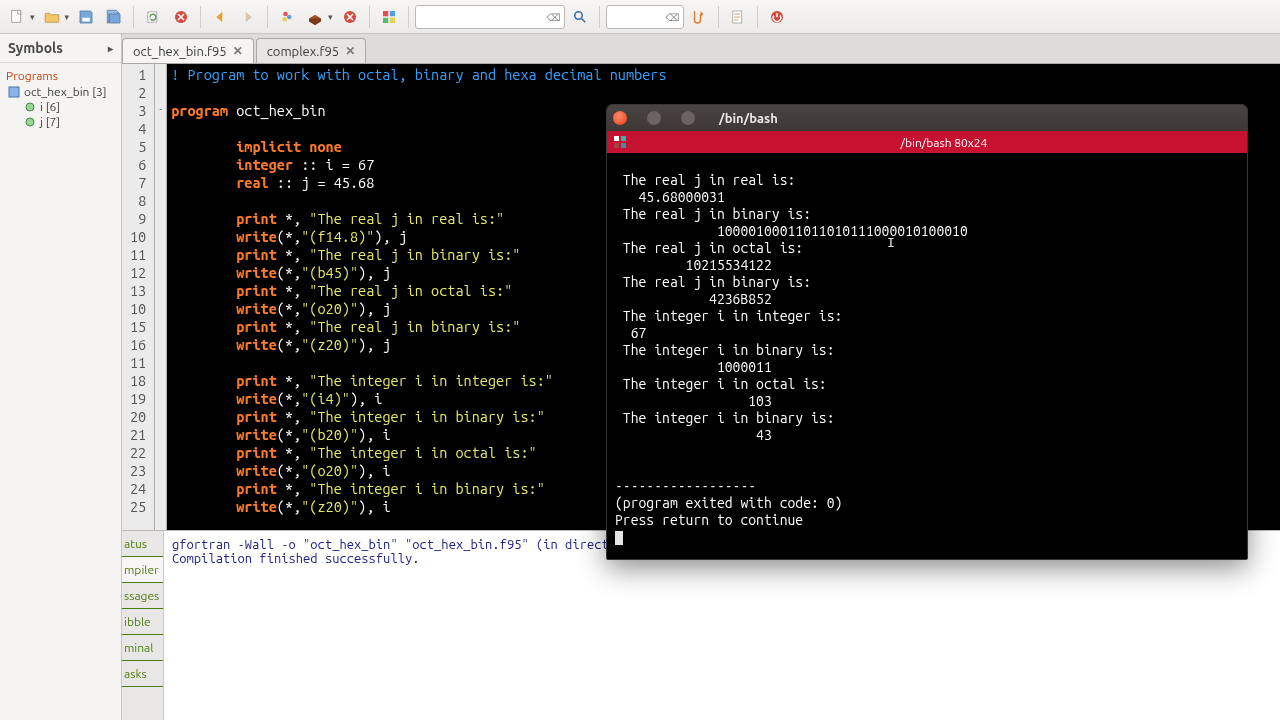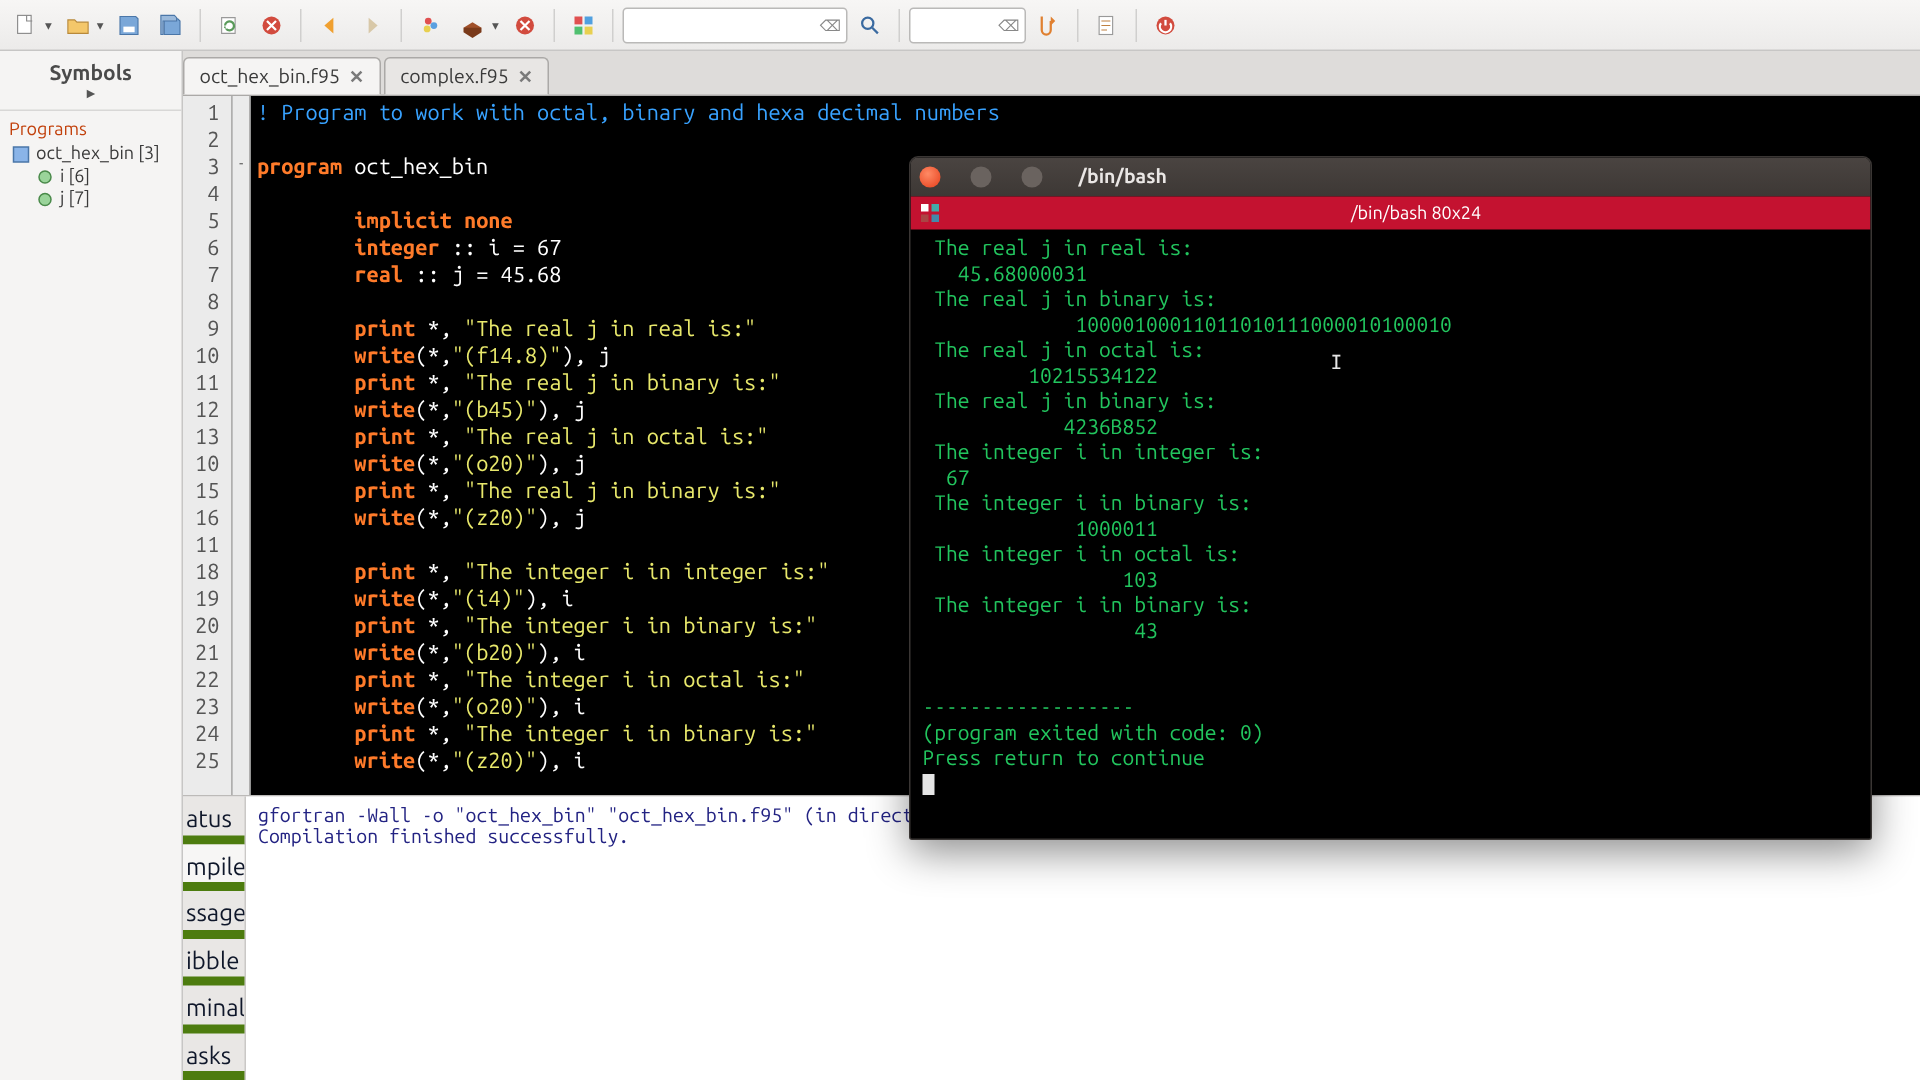--- a/index.html
+++ b/index.html
@@ -12,21 +12,21 @@
   .tb-sep { width:1px; height:22px; background:#d0cfce; margin:0 4px;}
   .tb-input { height:24px; border:1px solid #bab9b8; background:#fff; border-radius:3px; padding:0 20px 0 6px; font-size:12px; position:relative;}
   .tb-input-wrap { position:relative; }
   .tb-clear { position:absolute; right:4px; top:50%; transform:translateY(-50%); font-size:10px; color:#888; }
   .drop-arrow { font-size:9px; color:#555; margin-left:-2px; margin-right:2px; }
 
   
   .main { display:flex; height: calc(100% - 34px); }
 
   .sidebar { width:122px; background:#f5f4f3; border-right:1px solid #c7c6c5; display:flex; flex-direction:column;}
-  .side-head { display:flex; align-items:center; justify-content:space-between; padding:6px 8px; border-bottom:1px solid #d8d7d6; font-weight:bold; color:#4a4a4a; font-size:14px;flex-direction:column;}
+  .side-head { display:flex; align-items:center; justify-content:space-between; padding:6px 8px; border-bottom:1px solid #d8d7d6; font-weight:bold; color:#4a4a4a; font-size:14px;}
   .side-head .tri { font-size:10px; color:#555; }
   .side-section { padding:4px 6px; font-size:12px; color:#3a3a3a; }
   .side-section-title { font-weight:normal; color:#c2410c; padding:2px 0;}
   .tree { padding-left:2px; }
   .tree-row { display:flex; align-items:center; gap:4px; padding:1px 0; font-size:12px;}
   .tree-ic { width:12px; height:12px; display:inline-block;}
   .tree-row.child { padding-left:16px; }
 
   .center-col { flex:1; display:flex; flex-direction:column; min-width:0;}
 
@@ -43,38 +43,38 @@
   .code { flex:1; color:#ddd; padding:2px 0 2px 4px; white-space:pre; line-height:18px;}
   .code div { height:18px; }
   .c-comment { color:#38a2ff; }
   .c-kw { color:#ff7b2a; font-weight:bold;}
   .c-ident { color:#ffffff;}
   .c-str { color:#e8e86b; }
 
   
   .bottom { display:flex; border-top:1px solid #bcbab8; height:190px; }
   .bottom-tabs { width:42px; background:#e9e7e5; border-right:1px solid #cac8c6; display:flex; flex-direction:column;}
-  .btab { padding:6px 2px; font-size:16px; color:#0f172a; border-bottom:6px solid #4d7c0f; text-align:left; overflow:hidden; white-space:nowrap;}
+  .btab { padding:6px 2px; font-size:12px; color:#4d7c0f; border-bottom:1px solid #4d7c0f; text-align:left; overflow:hidden; white-space:nowrap;}
   .btab.active { background:#f7f6f5;}
   .bottom-body { flex:1; background:#fff; padding:6px 8px; font-size:13px; color:#1a3f87; font-family:"Ubuntu Mono",monospace; overflow:hidden;}
   .bottom-body .l1 { color:#232383; }
   .bottom-body .l2 { color:#232383; }
 
   
   .term { position:absolute; left:606px; top:104px; width:642px; height:456px; border:1px solid #3a3634; border-radius:6px 6px 2px 2px; box-shadow:0 8px 28px rgba(0,0,0,.45); background:#000; z-index:50; overflow:hidden;}
   .term-title { height:26px; background:linear-gradient(#4a4441,#3d3835); display:flex; align-items:center; padding:0 6px; gap:20px;}
   .twbtn { width:14px; height:14px; border-radius:50%; display:inline-block;}
   .twbtn.close { background:radial-gradient(circle at 40% 35%, #ff8a65, #e53e1a);}
   .twbtn.min { background:#6a635f;}
   .twbtn.max { background:#6a635f;}
   .term-title-text { color:#eae7e5; font-size:13px; font-weight:bold; margin-left:4px;}
   .term-bar { height:22px; background:#c41230; display:flex; align-items:center; padding:0 6px; gap:20px;}
   .term-bar-ic { width:14px; height:14px; }
   .term-bar-text { color:#fff; font-size:12px; flex:1; text-align:center;}
-  .term-body { padding:4px 8px; font-family:"Ubuntu Mono","DejaVu Sans Mono",monospace; font-size:14px; color:#22c55e; line-height:17px; white-space:pre;}
+  .term-body { padding:19px 8px; font-family:"Ubuntu Mono","DejaVu Sans Mono",monospace; font-size:14px; color:#ffffff; line-height:17px; white-space:pre;}
   .cursor { display:inline-block; width:8px; height:14px; background:#e5e5e5; vertical-align:middle;}
   .term-ibeam { position:absolute; color:#e5e5e5; left:280px; top:130px; font-family:monospace;}
 </style>
 </head>
 <body>
 
 <div class="toolbar">
   <div class="tb-btn">
       <svg viewBox="0 0 24 24">
         <rect x="5" y="3" width="12" height="16" fill="#fff" stroke="#888"></rect>

